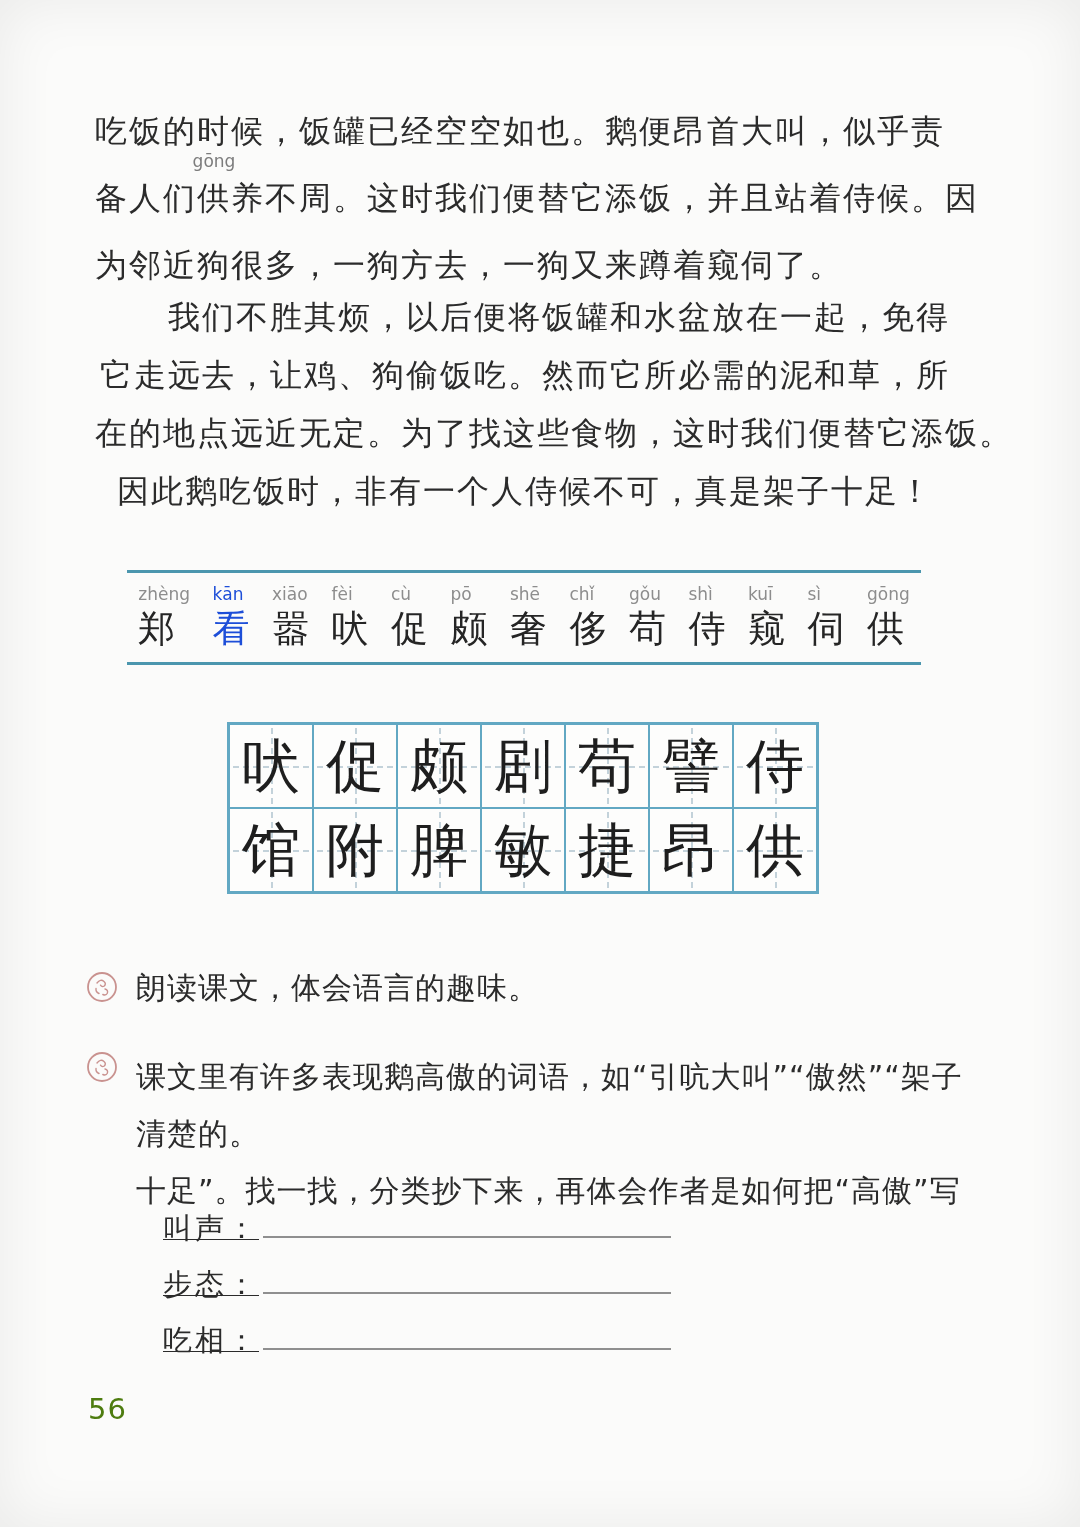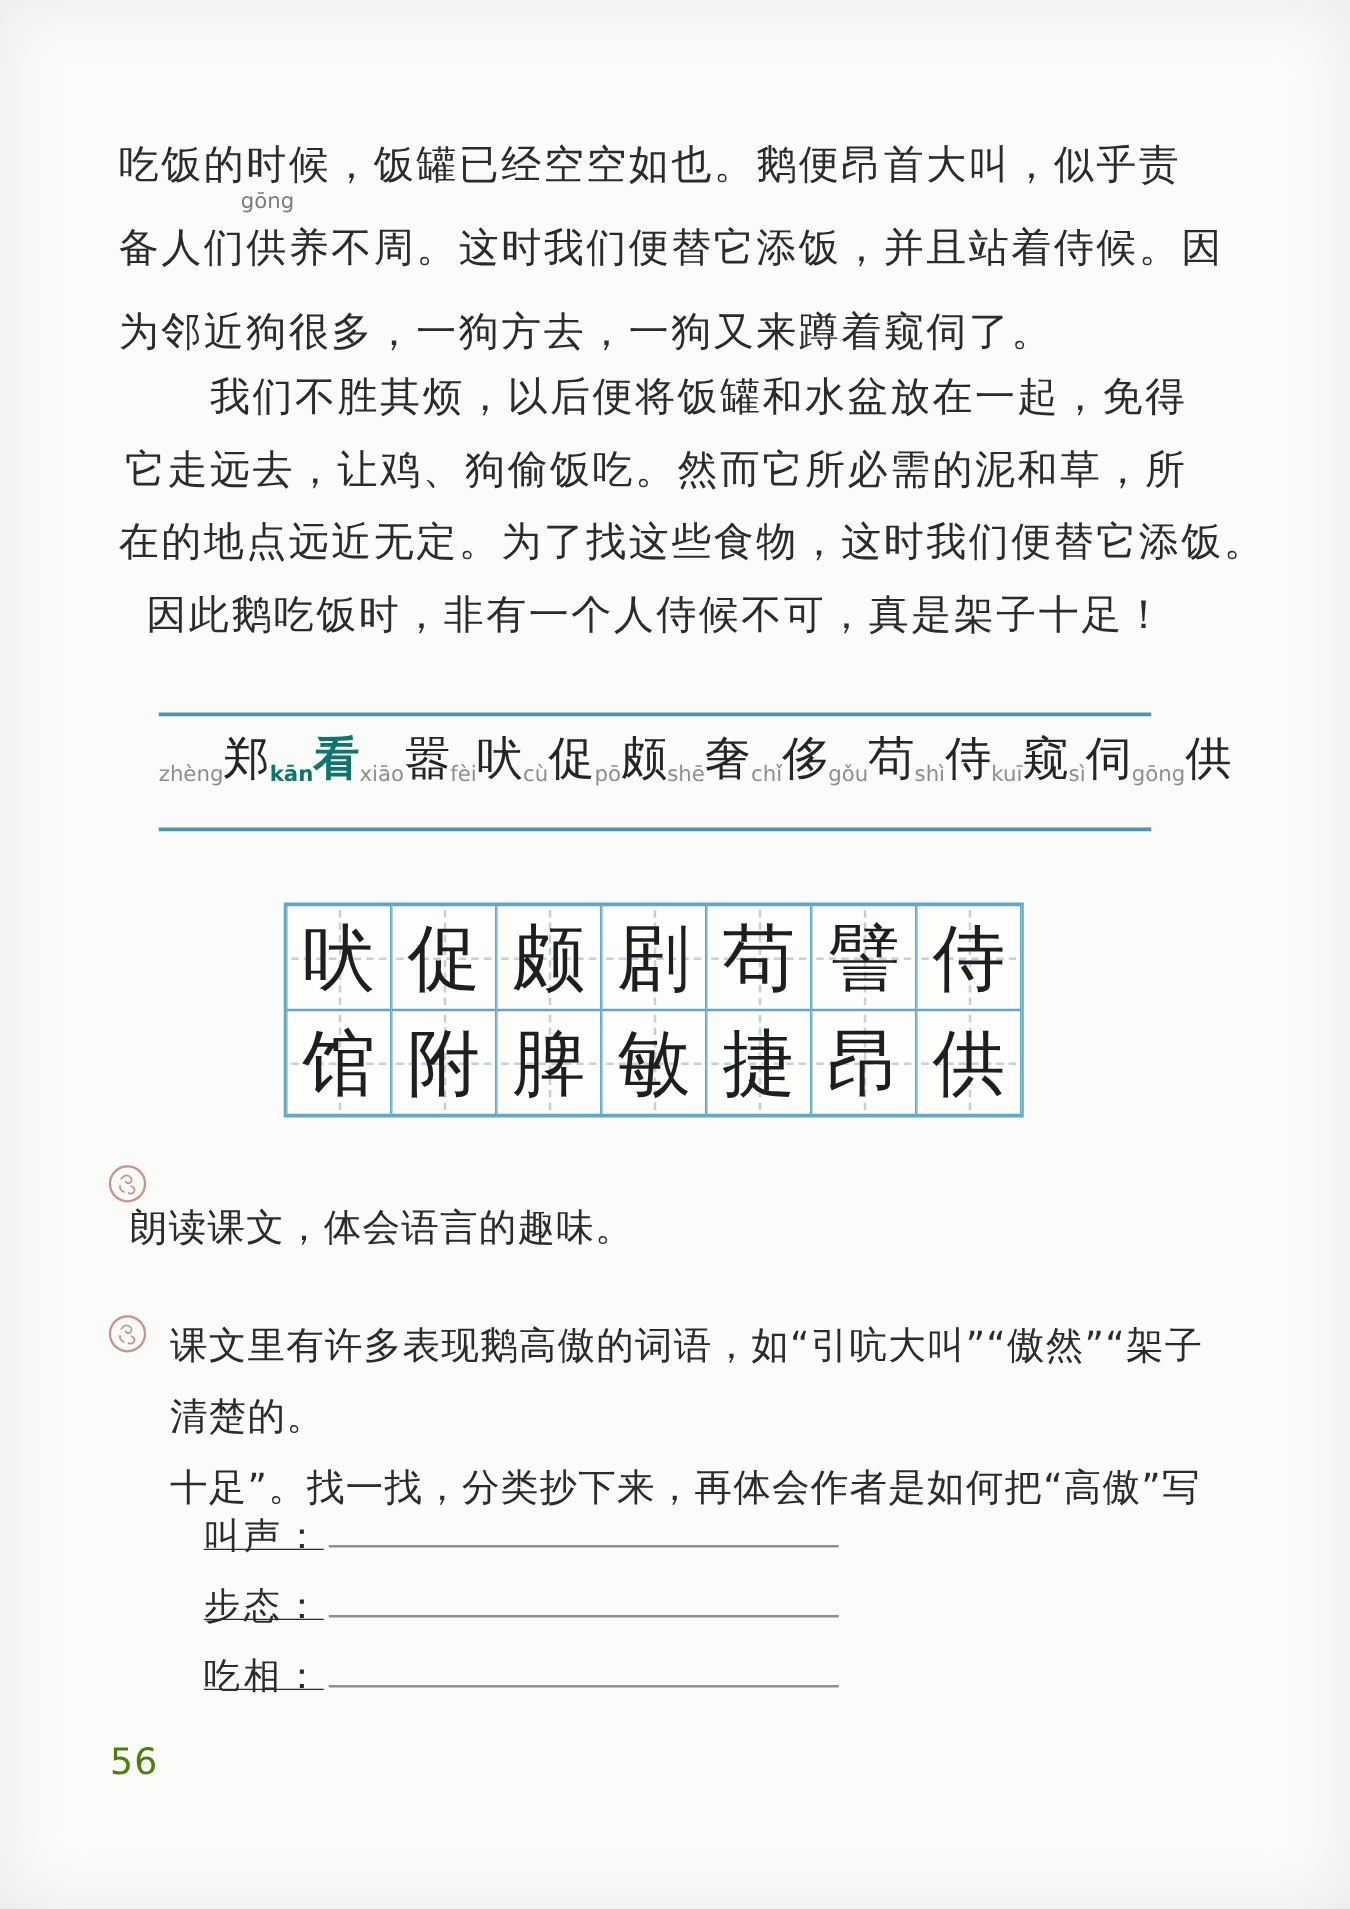--- a/index.html
+++ b/index.html
@@ -32,24 +32,24 @@
     font-size:17px; letter-spacing:0; color:#7c7c7c; line-height:1;
   }
 
   
   .recog {
     position:absolute; left:127px; top:570px; width:794px; height:95px;
     border-top:3px solid #4b96ae; border-bottom:3px solid #4b96ae;
     display:flex; justify-content:space-around; align-items:flex-start;
     padding-top:10px;
   }
-  .word-col { display:flex; flex-direction:row; align-items:flex-end; }
+  .word-col { display:flex; flex-direction:column; align-items:flex-start; }
   .word-col .py { font-size:17px; color:#8d8d8d; line-height:22px; letter-spacing:0; }
   .word-col .zi { font-size:37px; color:#252525; line-height:48px; }
-  .word-col.hl .py, .word-col.hl .zi { color:#0f766e;font-weight:bold; }
+  .word-col.hl .py, .word-col.hl .zi { color:#1d4ed8; }
 
   
   .wgrid {
     position:absolute; left:227px; top:722px;
     display:grid; grid-template-columns:repeat(7,84px); grid-auto-rows:84px;
     border:2px solid #62a8c3;
   }
   .wcell {
     position:relative; border:1px solid #62a8c3;
     display:flex; align-items:center; justify-content:center;
@@ -60,21 +60,21 @@
     border-top:2px dashed #c3d2da;
   }
   .wcell::after {
     content:""; position:absolute; top:3px; bottom:3px; left:50%;
     border-left:2px dashed #c3d2da;
   }
   .wcell .gz { position:relative; z-index:2; font-size:58px; color:#1e1e1e; line-height:1; }
 
   
   .exercise { position:absolute; left:86px; display:flex; align-items:flex-start; }
-  .ex1 { top:928px;flex-direction:column; }
+  .ex1 { top:968px; }
   .ex2 { top:1048px; }
   .orn { flex:0 0 auto; width:32px; height:32px; margin-top:3px; }
   .ex-text { margin-left:18px; font-size:30px; letter-spacing:1px; color:#2b2b2b; }
   .ex1 .ex-text { line-height:40px; }
   .ex2 .ex-text .tline { display:block; height:57px; line-height:57px; white-space:nowrap; }
 
   
   .fills { position:absolute; left:163px; top:1200px;text-decoration:underline; }
   .fill-row { height:56px; line-height:56px; white-space:nowrap; }
   .fill-row .flabel { font-size:29px; letter-spacing:3px; color:#2b2b2b; }

